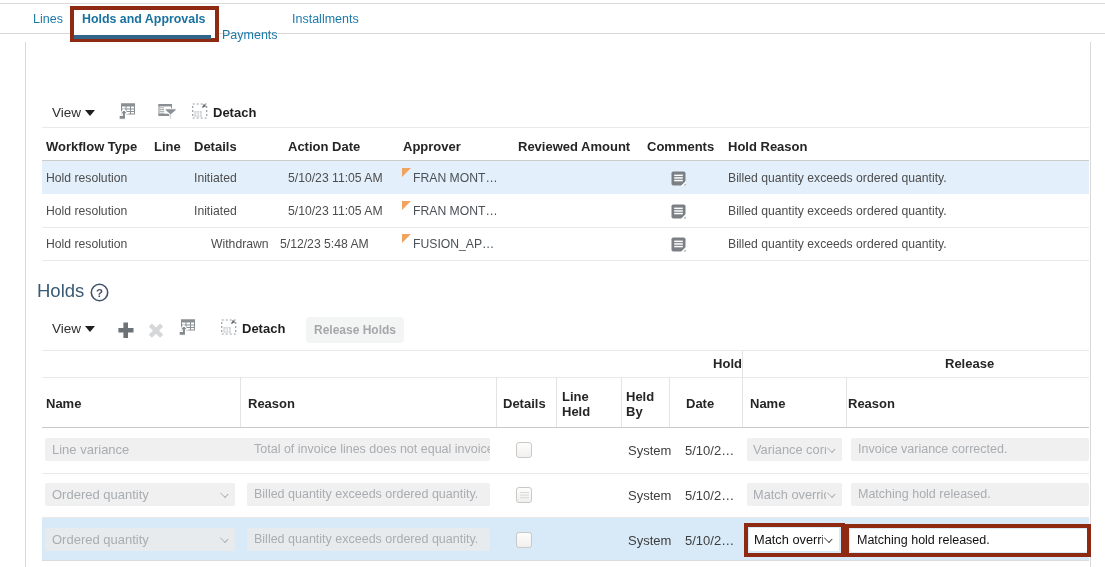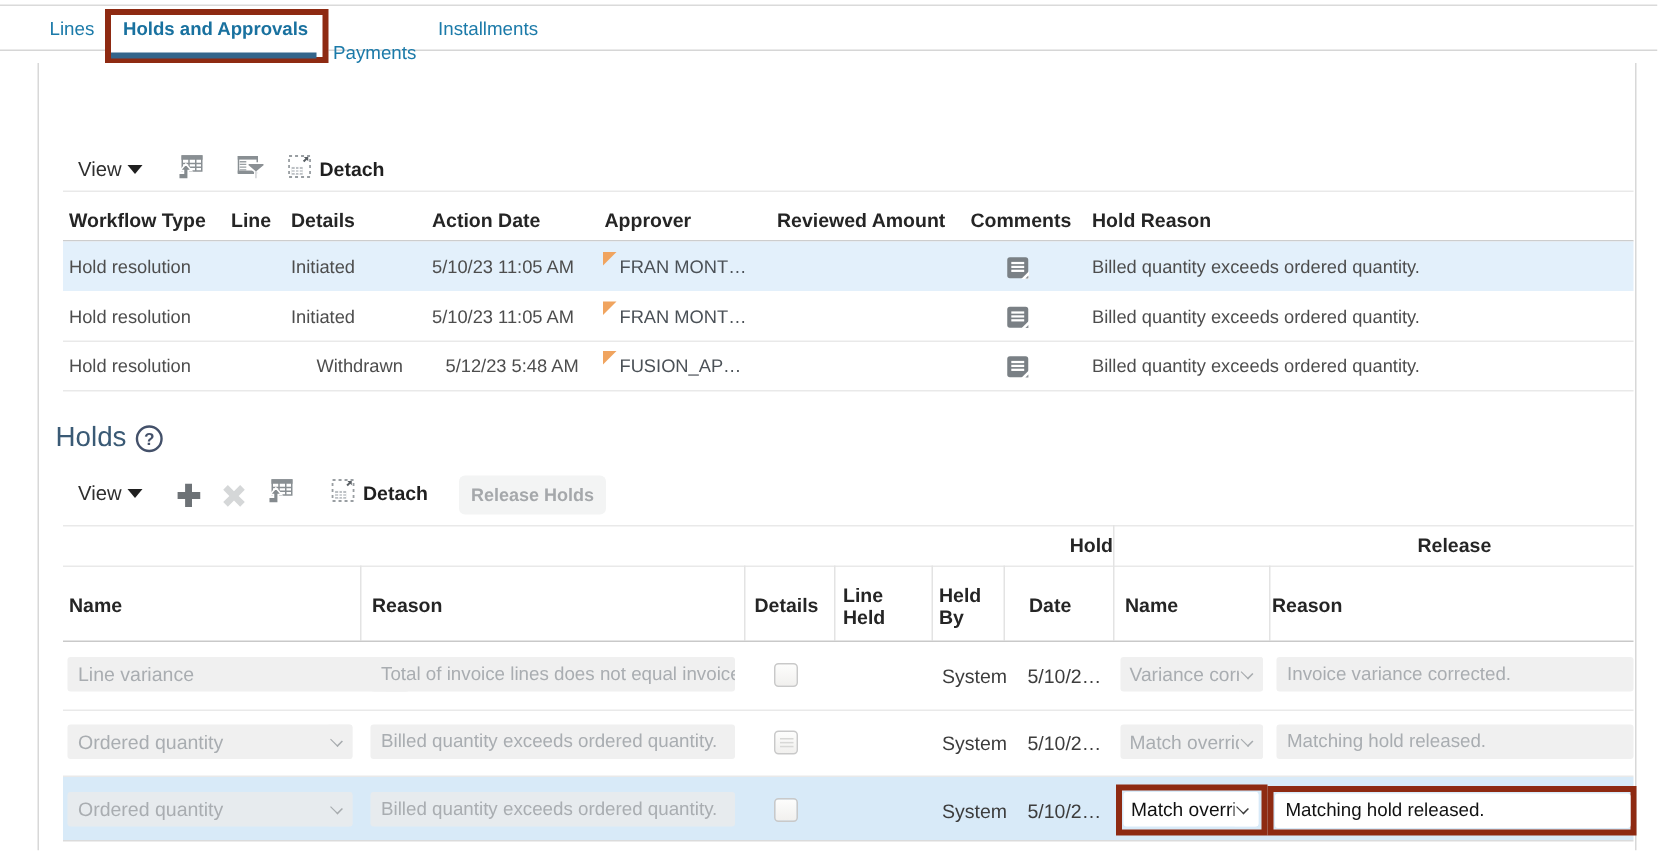--- a/index.html
+++ b/index.html
@@ -128,21 +128,21 @@
   <div class="abs cell" style="left:728px; top:171px;">Billed quantity exceeds ordered quantity.</div>
 
   <div class="abs cell" style="left:46px; top:204px;">Hold resolution</div>
   <div class="abs cell" style="left:194px; top:204px;">Initiated</div>
   <div class="abs cell" style="left:288px; top:204px;">5/10/23 11:05 AM</div>
   <div class="abs cell" style="left:413px; top:204px; color:#4b5157;">FRAN MONT…</div>
   <div class="abs cell" style="left:728px; top:204px;">Billed quantity exceeds ordered quantity.</div>
 
   <div class="abs cell" style="left:46px; top:237px;">Hold resolution</div>
   <div class="abs cell" style="left:211px; top:237px;">Withdrawn</div>
-  <div class="abs cell" style="left:297px; top:237px;">5/12/23 5:48 AM</div>
+  <div class="abs cell" style="left:280px; top:237px;">5/12/23 5:48 AM</div>
   <div class="abs cell" style="left:413px; top:237px; color:#4b5157;">FUSION_AP…</div>
   <div class="abs cell" style="left:728px; top:237px;">Billed quantity exceeds ordered quantity.</div>
 
   <div class="abs tri" style="left:402px; top:168px;"></div>
   <div class="abs tri" style="left:402px; top:201px;"></div>
   <div class="abs tri" style="left:402px; top:234px;"></div>
 
   <div class="abs" style="left:671px; top:171px;"><svg width="15" height="15" viewBox="0 0 15 15">
 <rect x="0.5" y="0.5" width="14" height="14" rx="1.8" fill="#7a8085"></rect>
 <g fill="#fff">

